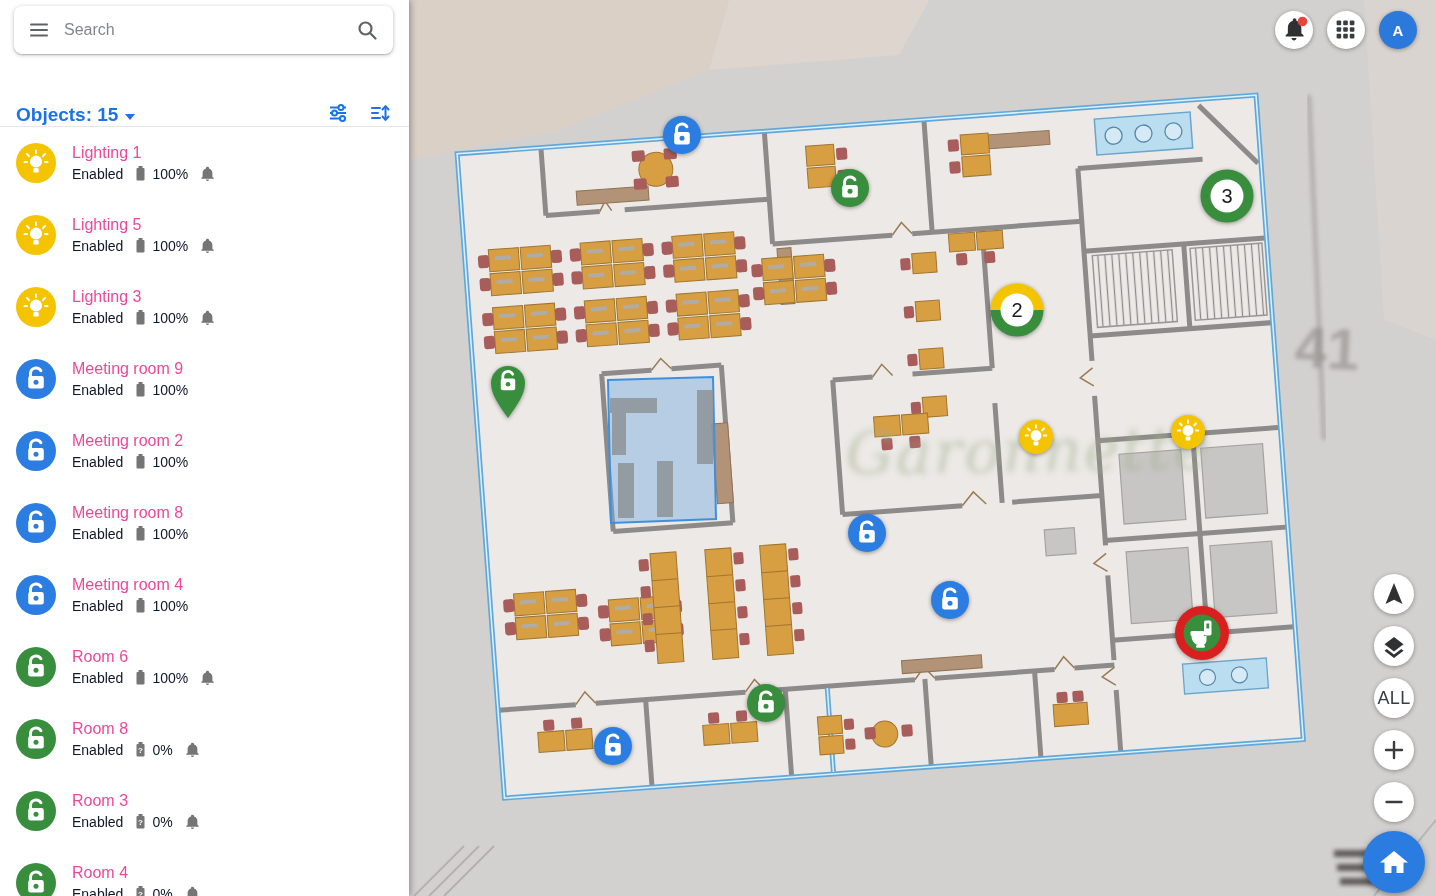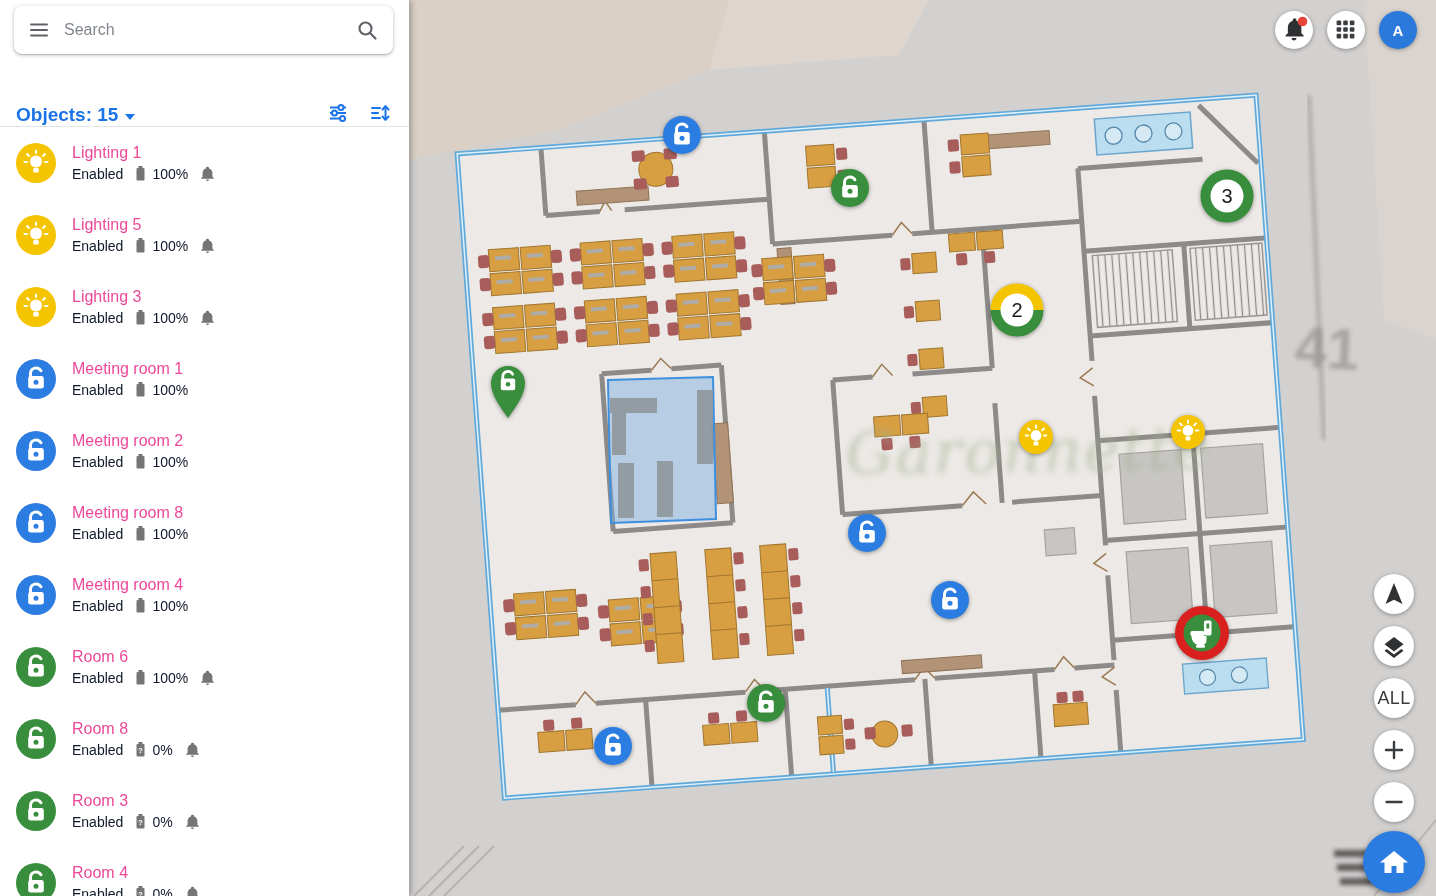--- a/index.html
+++ b/index.html
@@ -212,21 +212,21 @@
 
       <div class="obj-item">
         <div class="obj-icon blue">
           <svg width="40" height="40" viewBox="0 0 40 40">
               <path d="M14.5 18.5 v-4.2 a5.6 5.6 0 0 1 10.4 -2.6" fill="none" stroke="#fff" stroke-width="3" stroke-linecap="round"></path>
               <rect x="12.2" y="17" width="15.6" height="12.6" rx="2.4" fill="#fff"></rect>
               <circle cx="20" cy="23.2" r="2.5" fill="#2B7DE1"></circle>
             </svg>
         </div>
         <div class="obj-text">
-          <span class="obj-name">Meeting room 1</span>
+          <span class="obj-name">Meeting room 9</span>
           <span class="obj-sub">
             <span>Enabled</span>
             <span class="batt">
                 <svg width="11" height="17" viewBox="0 0 11 17">
                   <rect x="3.5" y="1" width="4" height="2.5" fill="#757575"></rect>
                   <rect x="1.5" y="3" width="8" height="12.5" rx="1" fill="#757575"></rect>
                 </svg>
               </span>
             <span>100%</span>
           </span>

